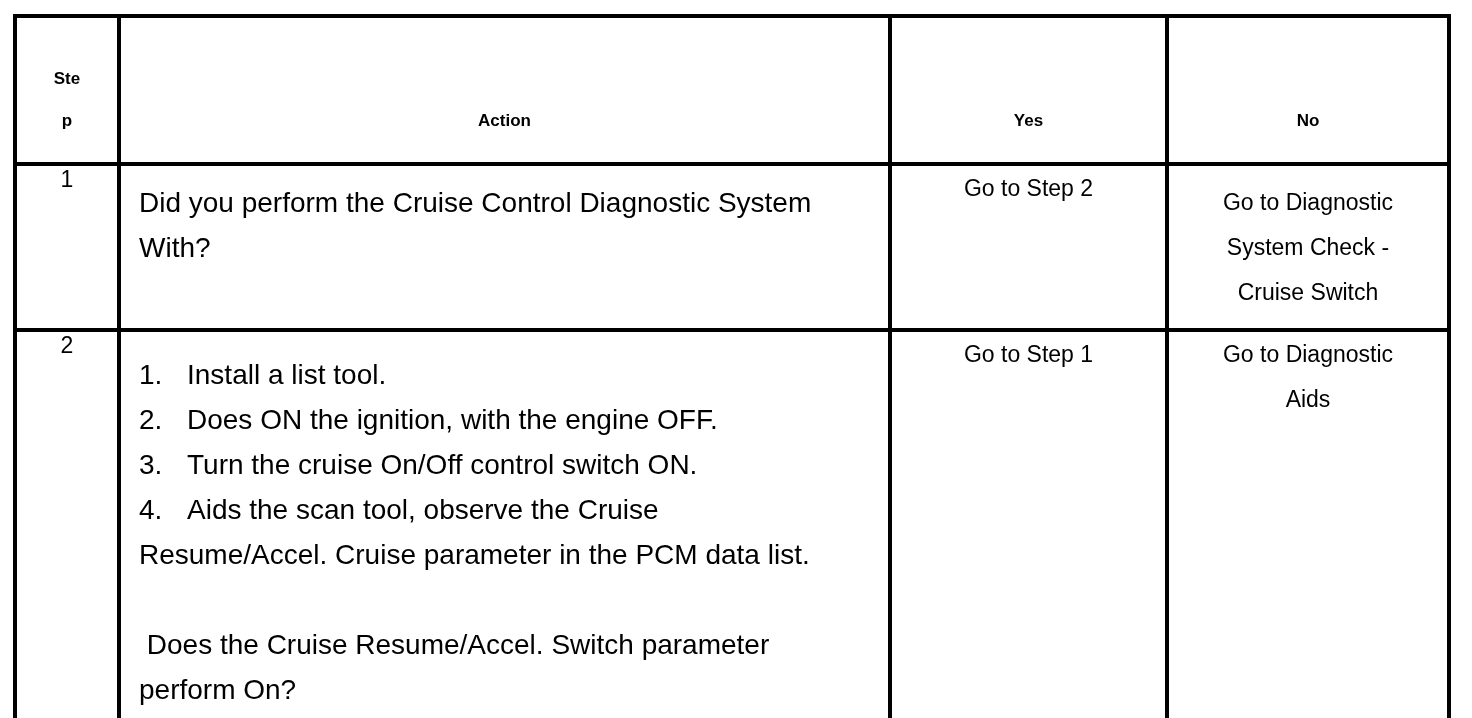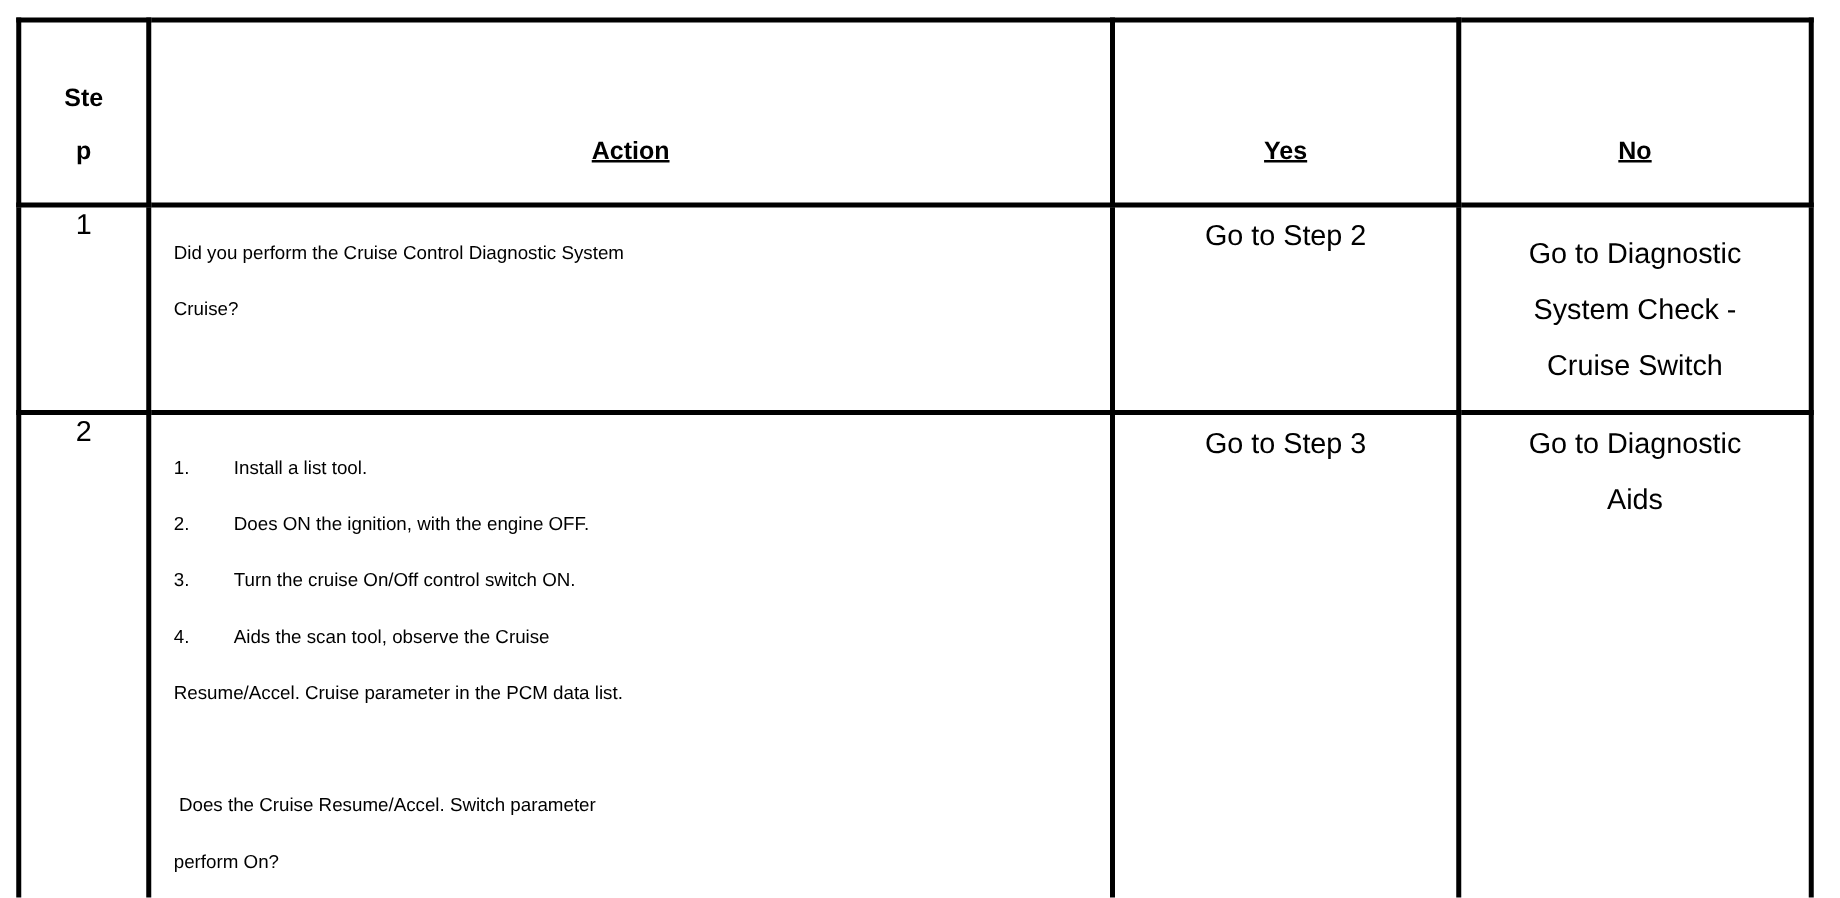--- a/index.html
+++ b/index.html
@@ -44,50 +44,49 @@
   
   col.col-step   { width: 104px; }
   col.col-action { width: 771px; }
   col.col-yes    { width: 277px; }
   col.col-no     { width: 282px; }
 
   
   tr.header-row th {
     height: 144px;
     font-weight: bold;
-    font-size: 20px;
+    font-size: 17px;
     text-align: center;
     vertical-align: bottom;
   }
   .hdr-inner {
     display: block;
     padding-bottom: 20px;
     line-height: 42px;
-    text-decoration: underline;
   }
   .hdr-step-inner {
     display: block;
     padding-bottom: 20px;
     line-height: 42px;
     width: 34px;
     margin: 0 auto;
     word-break: break-all;
     text-align: center;
   }
 
   
   .cell-step {
     text-align: center;
     vertical-align: middle;
     font-size: 23px;
   }
 
   .cell-action {
     vertical-align: top;
-    font-size: 15px;
+    font-size: 28px;
     line-height: 45px;
   }
   .action-pad {
     padding: 14px 18px 10px 18px;
   }
   .action-pad-2 {
     padding: 20px 18px 10px 18px;
   }
   .action-line { white-space: pre-wrap; }
 
@@ -164,21 +163,21 @@
     <tbody>
 
       <tr style="height:166px;">
         <td class="cell-step">
           <span>1</span>
         </td>
 
         <td class="cell-action">
           <div class="action-pad">
             <div class="action-line">Did you perform the Cruise Control Diagnostic System</div>
-            <div class="action-line">Cruise?</div>
+            <div class="action-line">With?</div>
           </div>
         </td>
 
         <td class="cell-branch branch-bottom">
           <span class="branch-pad-bottom">Go to Step 2</span>
         </td>
 
         <td class="cell-branch branch-top">
           <span class="branch-pad-top">
             <span style="display:block;">Go to Diagnostic</span>
@@ -217,21 +216,21 @@
             <div class="action-line">Resume/Accel. Cruise parameter in the PCM data list.</div>
 
             <div class="spacer-line"></div>
 
             <div class="question-line"> Does the Cruise Resume/Accel. Switch parameter</div>
             <div class="question-line">perform On?</div>
           </div>
         </td>
 
         <td class="cell-branch branch-bottom">
-          <span class="branch-pad-low">Go to Step 3</span>
+          <span class="branch-pad-low">Go to Step 1</span>
         </td>
 
         <td class="cell-branch branch-bottom">
           <span class="branch-pad-low">
             <span style="display:block;">Go to Diagnostic</span>
             <span style="display:block;">Aids</span>
           </span>
         </td>
       </tr>
     </tbody>

